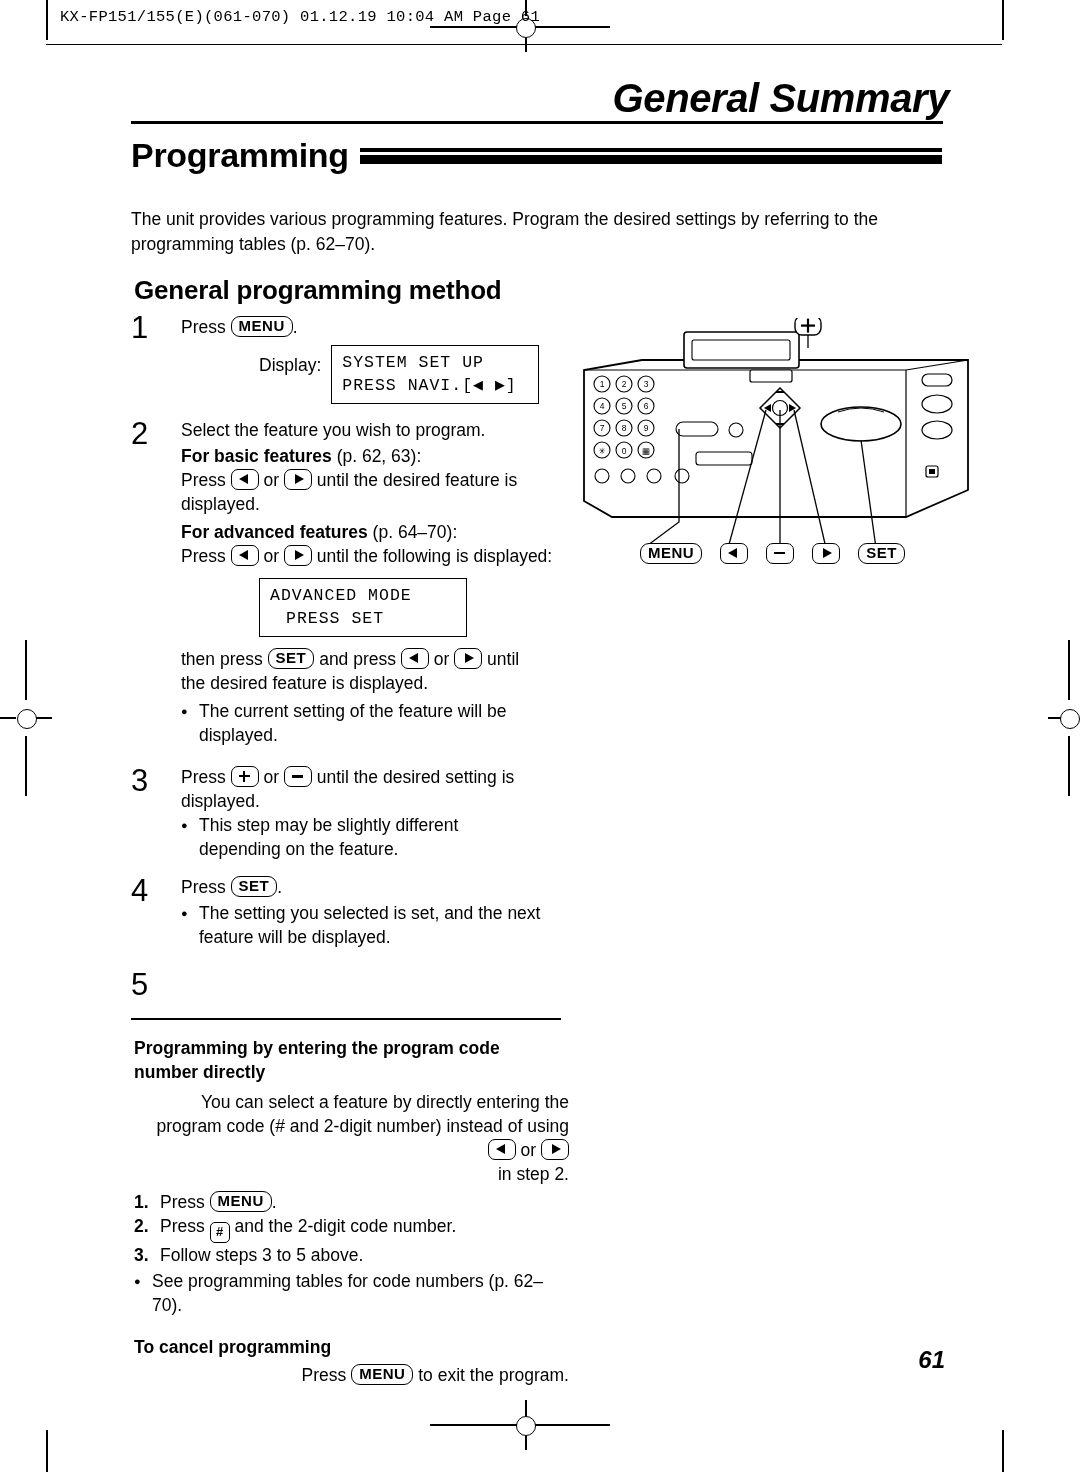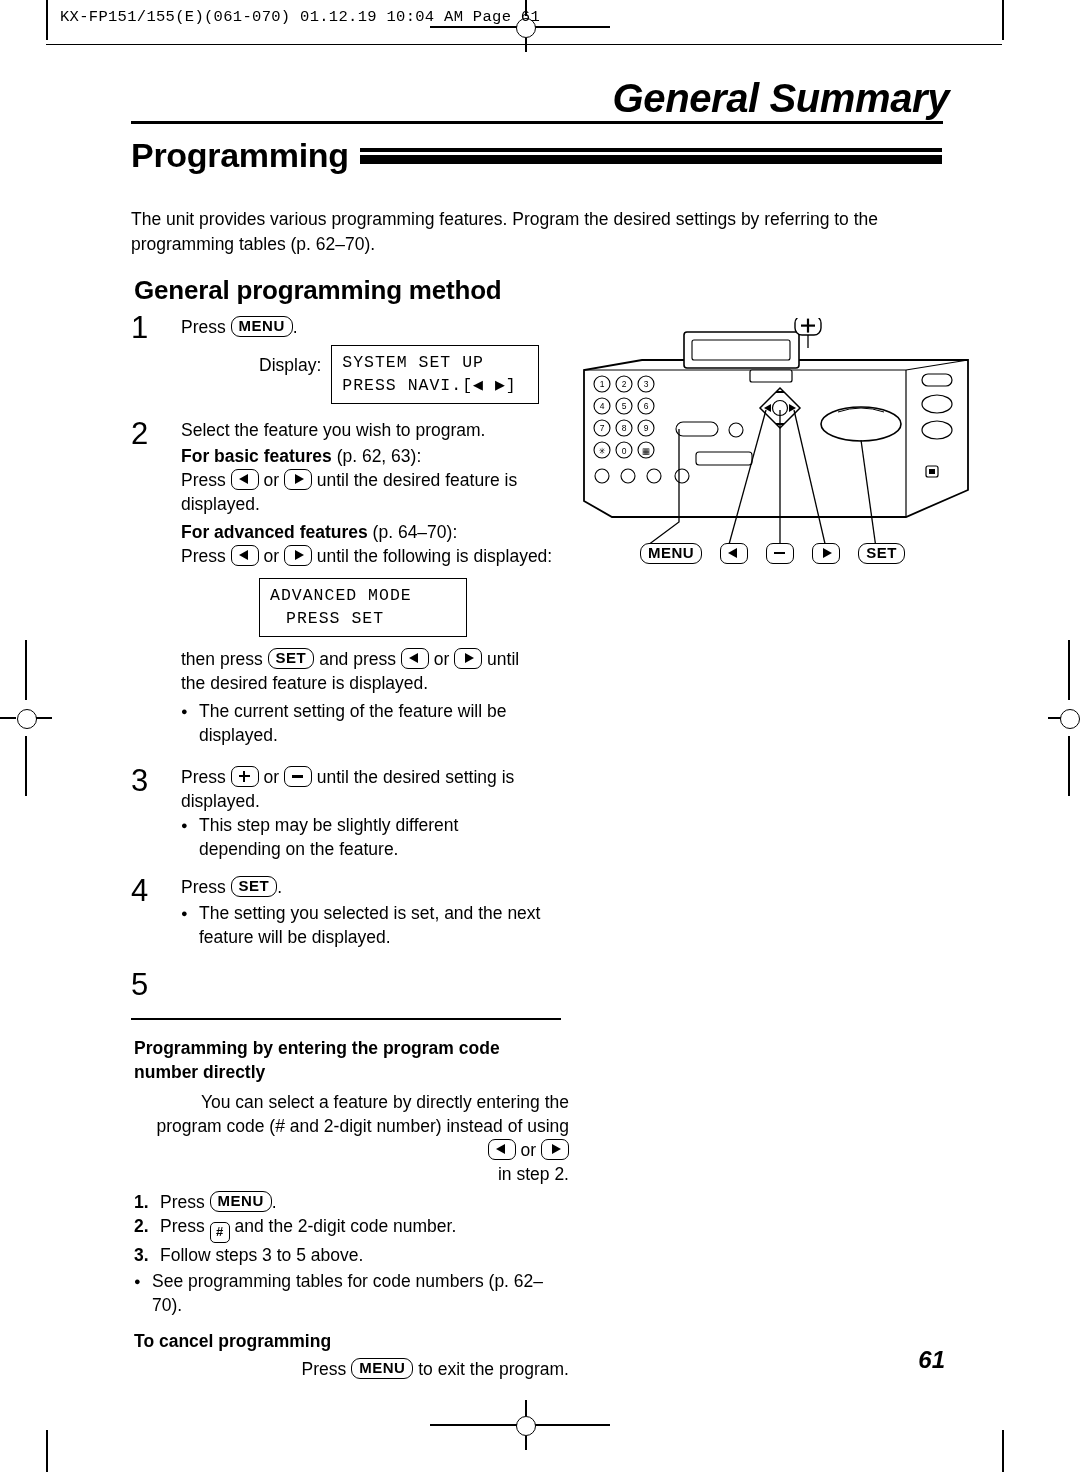--- a/index.html
+++ b/index.html
@@ -308,21 +308,21 @@
         <span>Press</span>
         <span class="keyhash">#</span>
         <span>and the 2-digit code number.</span>
       </li>
       <li>
         <span class="n">3.</span>
         <span>Follow steps 3 to 5 above.</span>
       </li>
     </ul>
     <div class="bullet" style="margin-top:2px;">See programming tables for code numbers (p. 62–70).</div>
-    <h4 style="margin-top:12px;">To cancel programming</h4>
+    <h4 style="margin-top:18px;">To cancel programming</h4>
     <p style="margin-top:4px;">
       <span>Press</span>
       <span class="key">MENU</span>
       <span>to exit the program.</span>
     </p>
   </div>
 
   <div class="fig">
     <svg width="400" height="260" viewBox="0 0 400 260" xmlns="http://www.w3.org/2000/svg">
 

